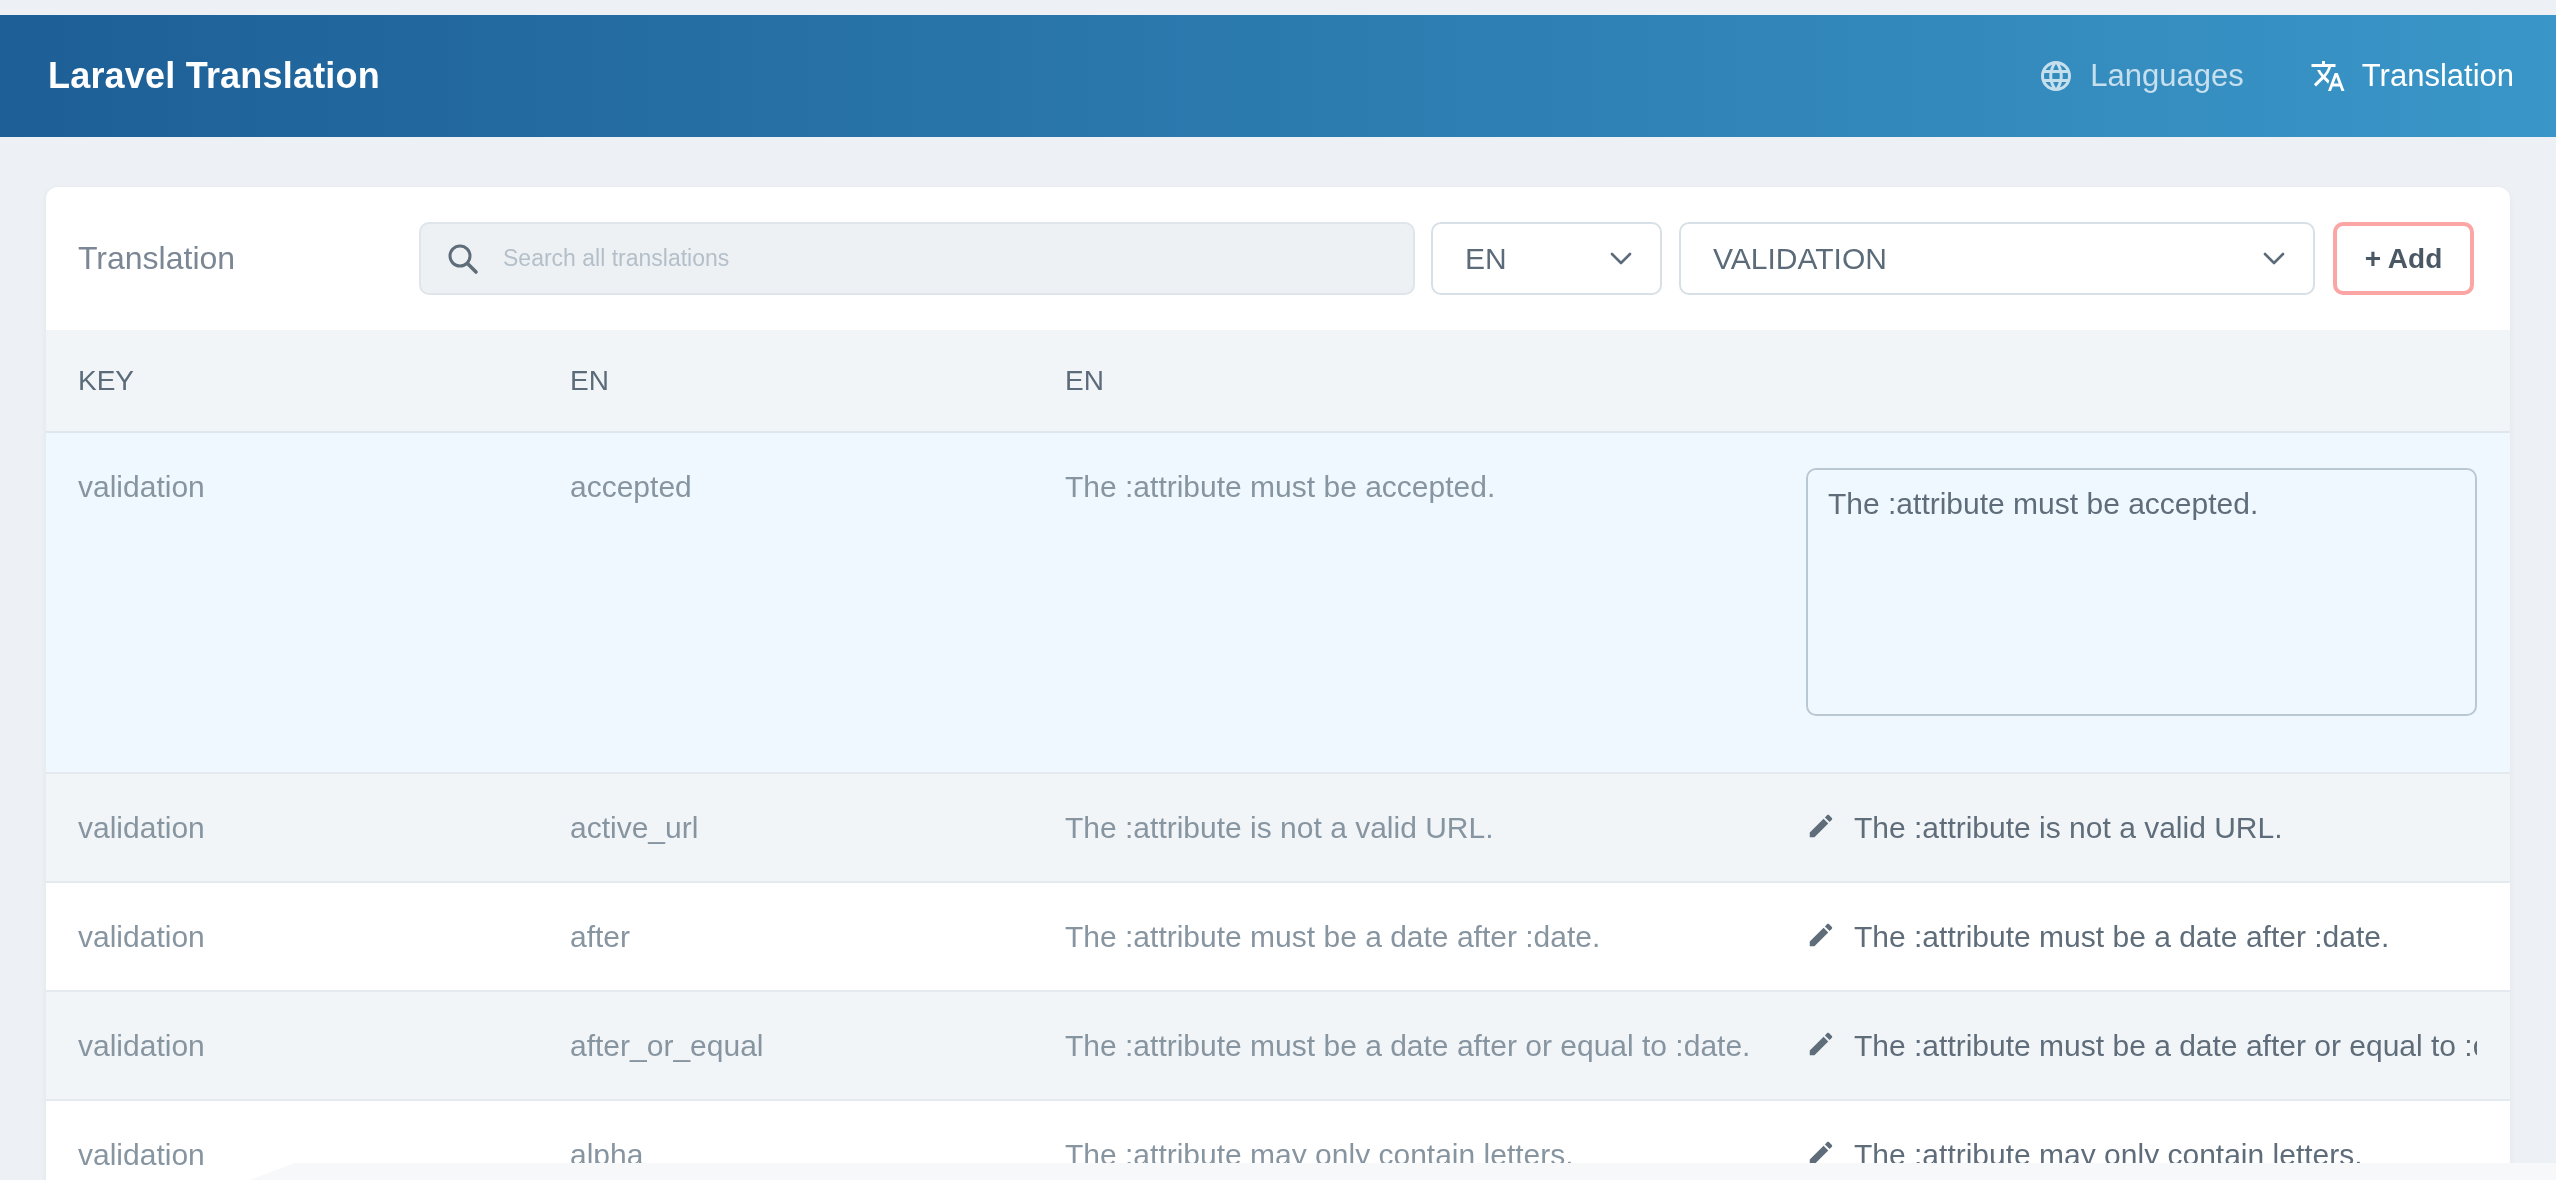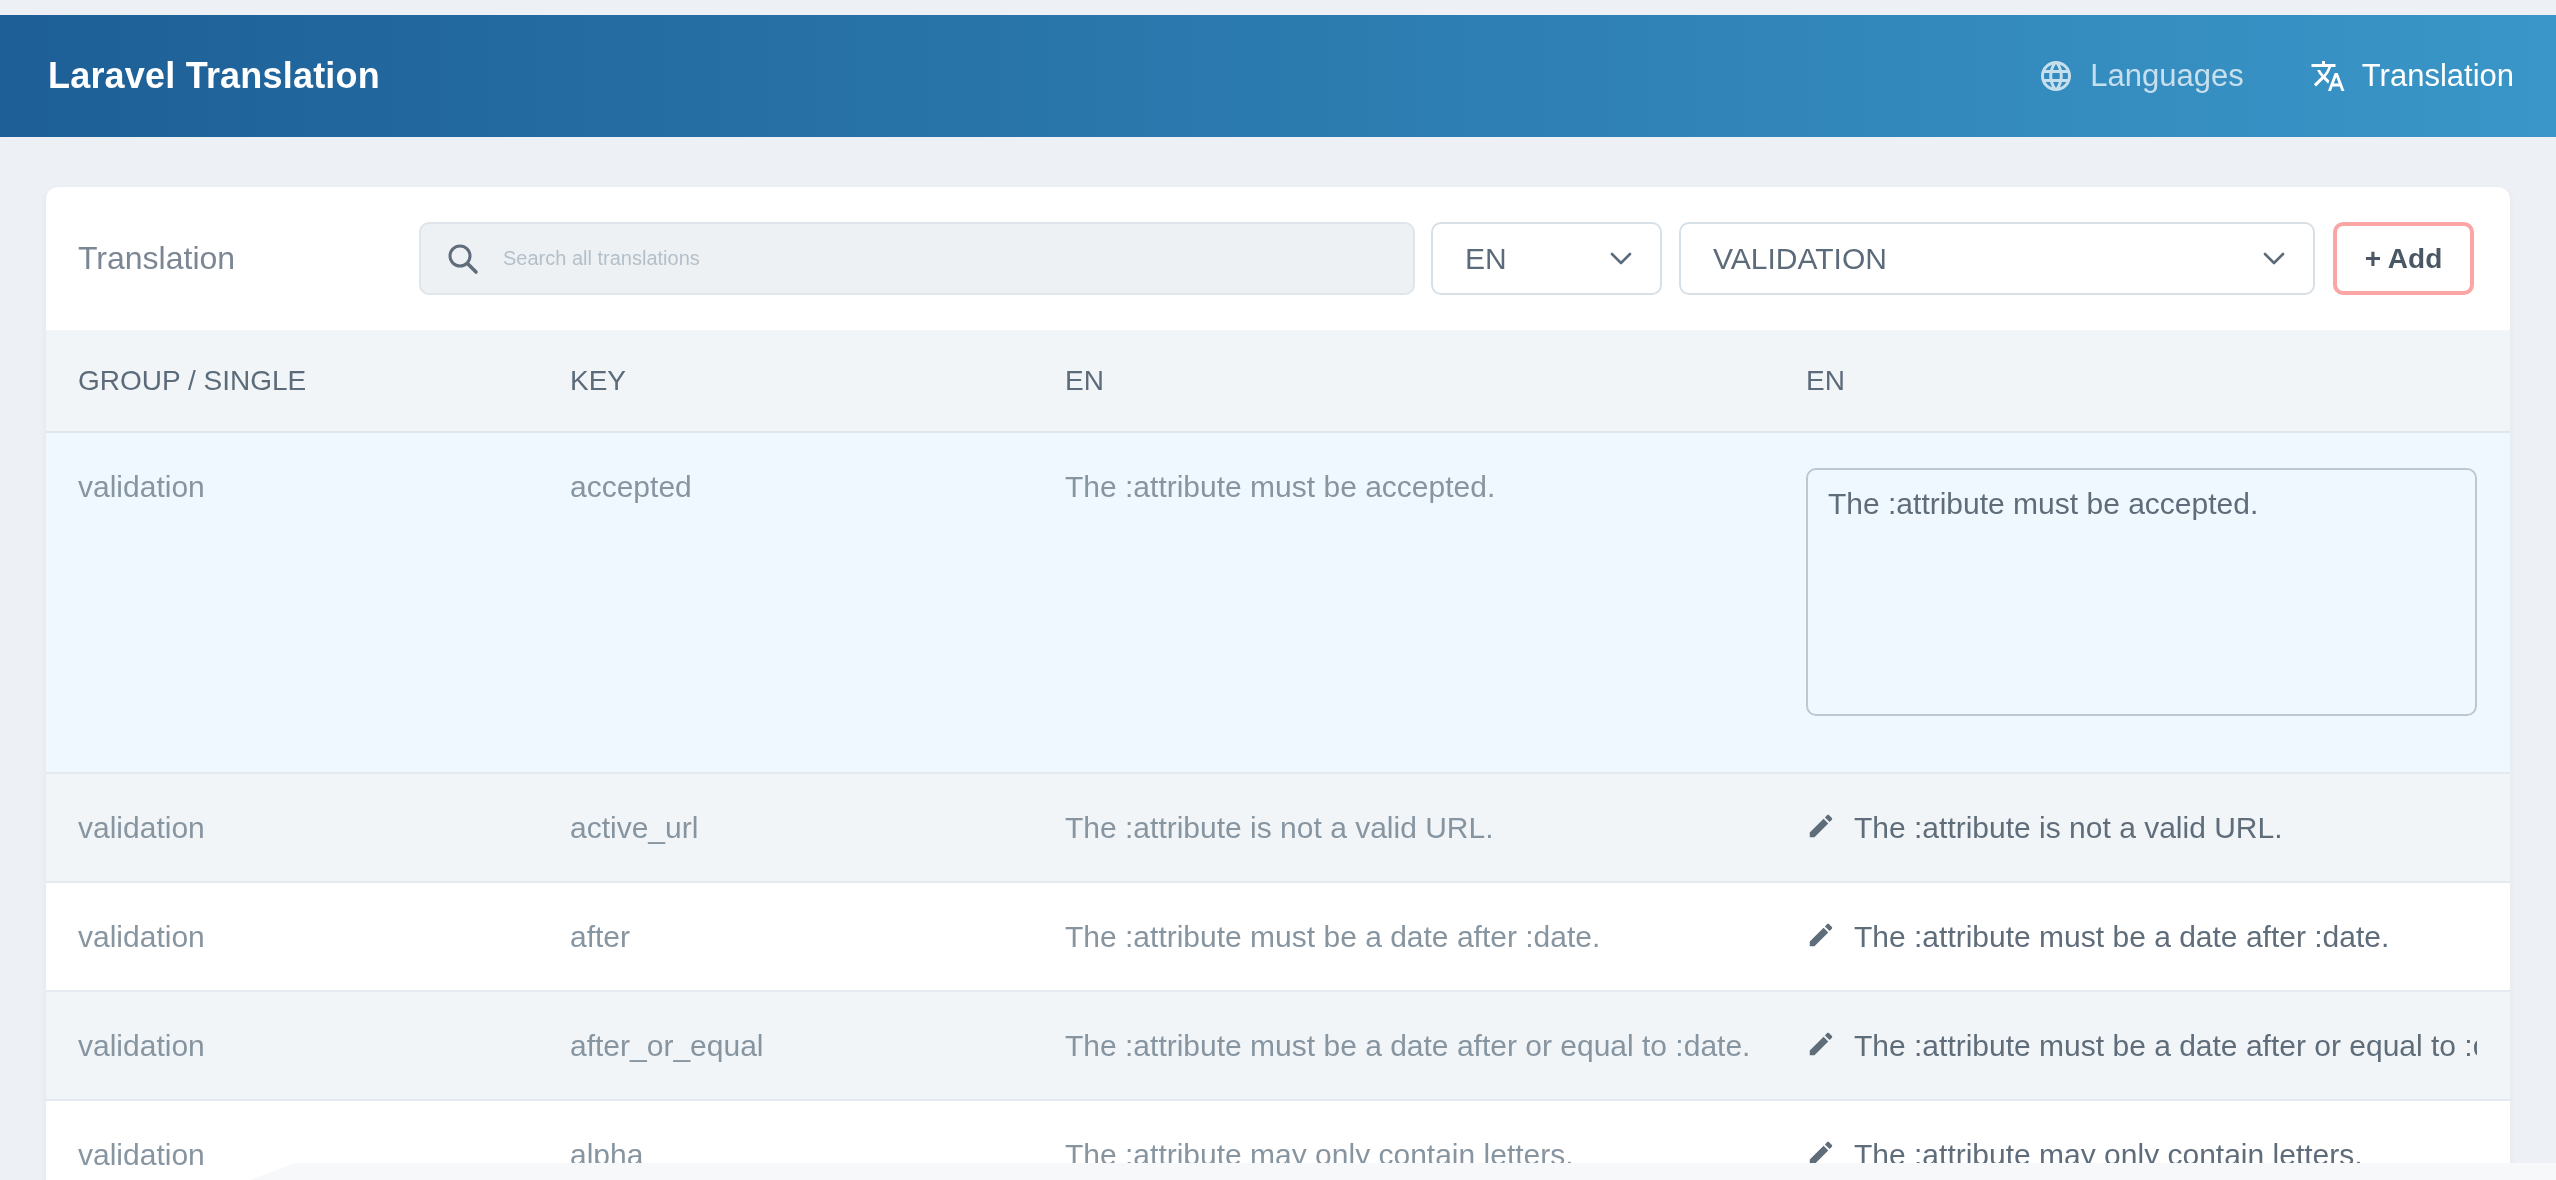--- a/index.html
+++ b/index.html
@@ -48,21 +48,21 @@
     width:996px; height:73px;
     background:#edf1f4;
     border:2px solid #dfe5ea;
     border-radius:10px;
     display:flex; align-items:center;
     padding:0 24px;
   }
   .search-box svg { flex-shrink:0; }
   .search-box input {
     flex:1; border:none; outline:none; background:transparent;
-    font-family:inherit; font-size:20px; color:#5c6b7a;
+    font-family:inherit; font-size:23px; color:#5c6b7a;
     margin-left:22px; height:100%;
   }
   .search-box input::placeholder { color:#b4bfc9; }
   .select {
     height:73px; background:#fff;
     border:2px solid #d8e0e7; border-radius:10px;
     display:flex; align-items:center; justify-content:space-between;
     padding:0 28px 0 32px;
     font-size:30px; color:#5c6b7a; cursor:pointer;
   }
@@ -161,21 +161,20 @@
         <span>VALIDATION</span>
         <svg width="22" height="14" viewBox="0 0 22 14">
             <polyline points="2,2 11,11 20,2" fill="none" stroke="#5c6b7a" stroke-width="2.6" stroke-linecap="round" stroke-linejoin="round"></polyline>
           </svg>
       </div>
       <button class="add-button">+ Add</button>
     </div>
 
     <div>
       <div class="trow thead">
-        <div class="cell">GROUP / SINGLE</div>
         <div class="cell">KEY</div>
         <div class="cell">EN</div>
         <div class="cell">EN</div>
       </div>
       <div class="tbody" id="rows-container">
           <div class="trow editing">
     <div class="cell">validation</div>
     <div class="cell">accepted</div>
     <div class="cell">The :attribute must be accepted.</div>
     <div class="cell edit-cell">

